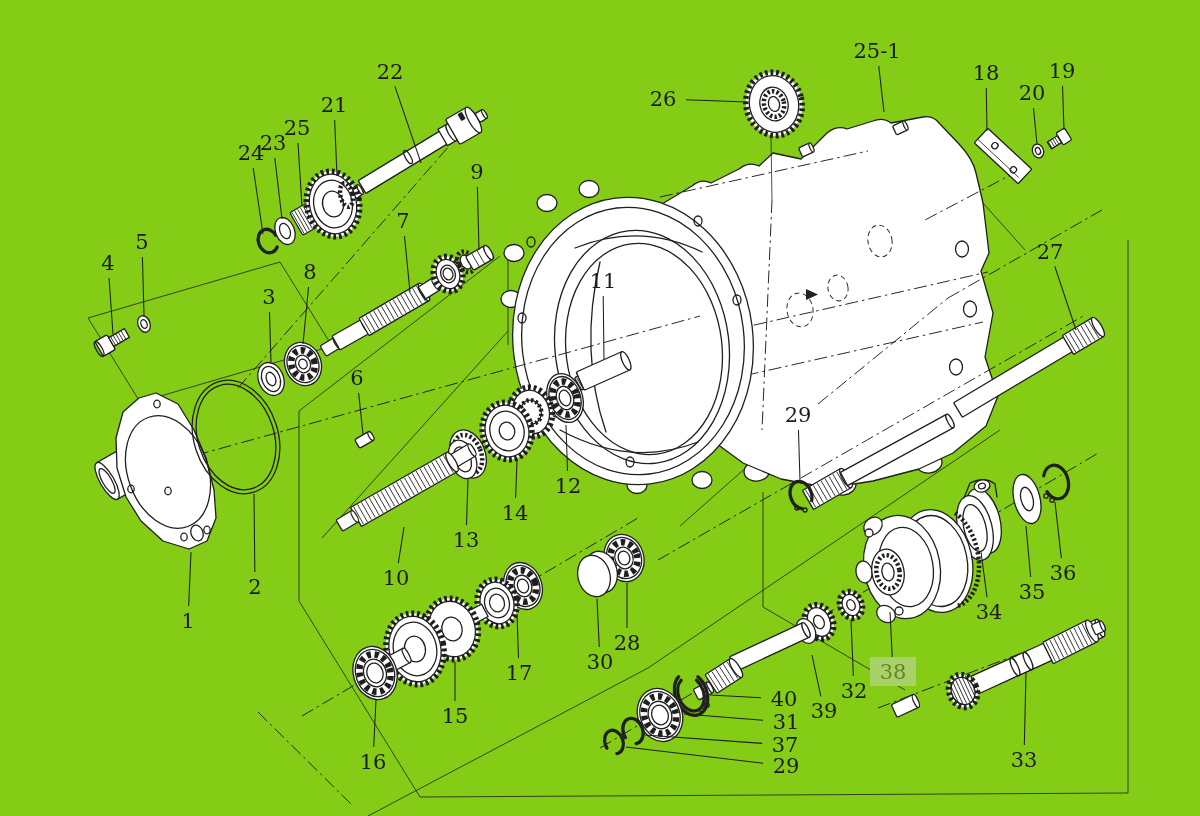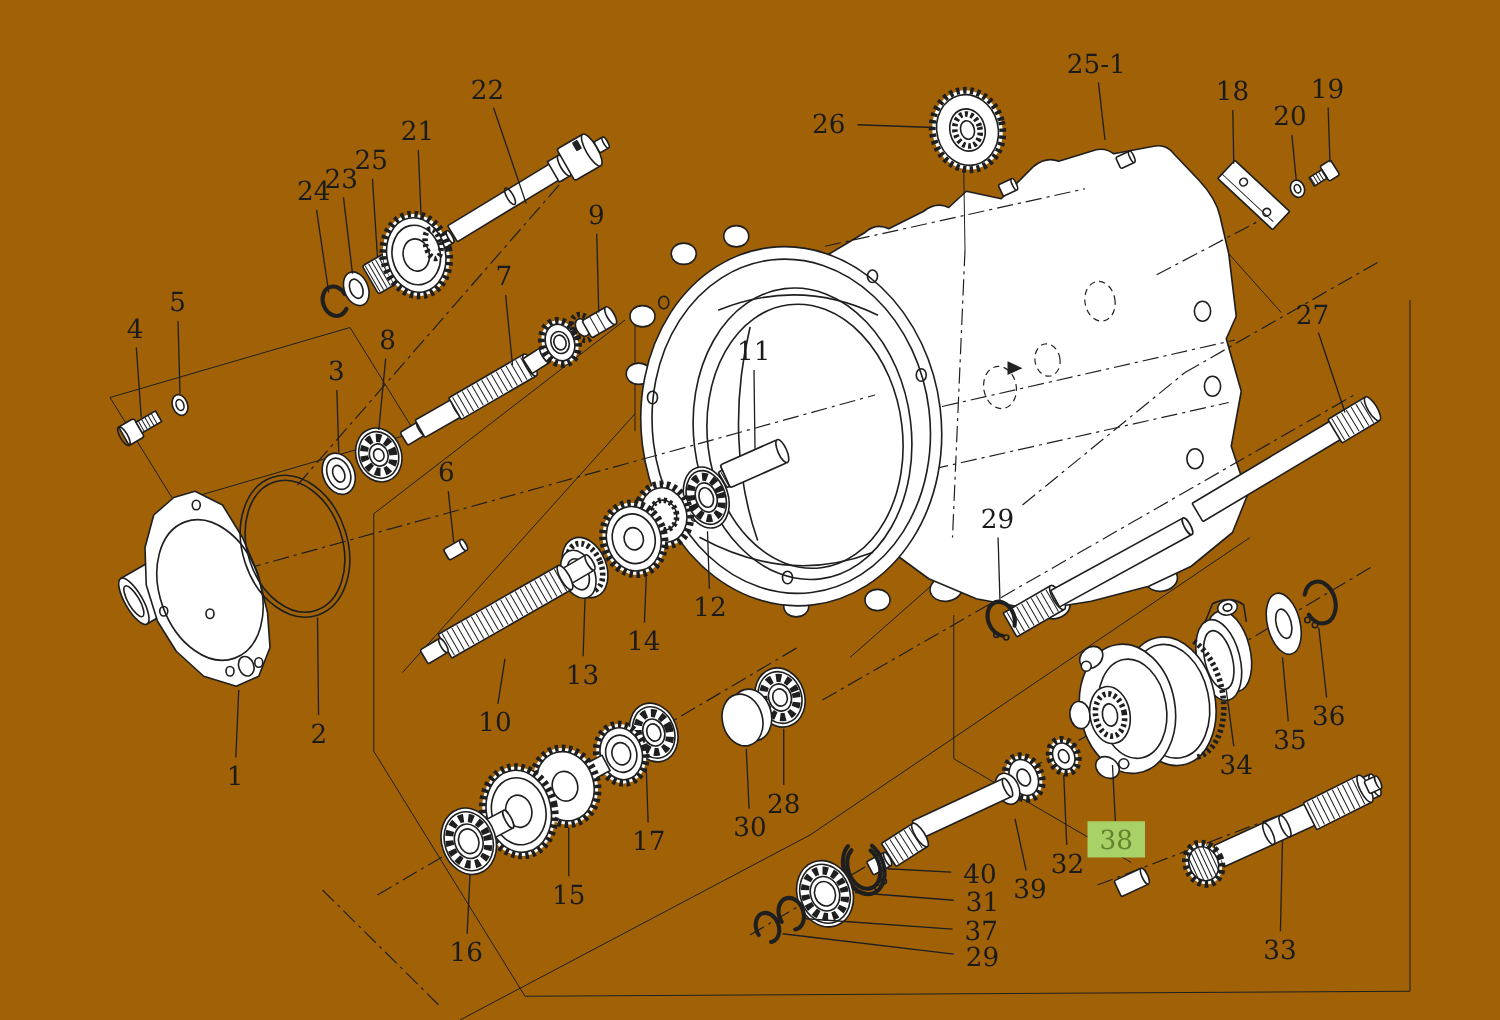--- a/index.html
+++ b/index.html
@@ -1,17 +1,17 @@
 <!DOCTYPE html>
 <html><head>
 <meta charset="utf-8">
 <style>
   :root{ --ink:#1f1f1f; }
   html,body{margin:0;padding:0;background:#fff;}
-  .stage{position:relative;width:1200px;height:816px;background:#a16207;overflow:hidden;}
+  .stage{position:relative;width:1200px;height:816px;background:#84cc16;overflow:hidden;}
   svg{position:absolute;left:0;top:0;}
   
   .cl{fill:none;stroke:var(--ink);stroke-width:1.3;stroke-linecap:round;stroke-linejoin:round;}
   .thin{fill:none;stroke:var(--ink);stroke-width:.8;}
   
   .pw{fill:#fff;stroke:var(--ink);stroke-width:1.3;stroke-linejoin:round;}
   
   .dd{fill:none;stroke:var(--ink);stroke-width:.95;stroke-dasharray:13 4 2.5 4;}
   .ds{fill:none;stroke:var(--ink);stroke-width:.95;stroke-dasharray:5 3.5;}
   

